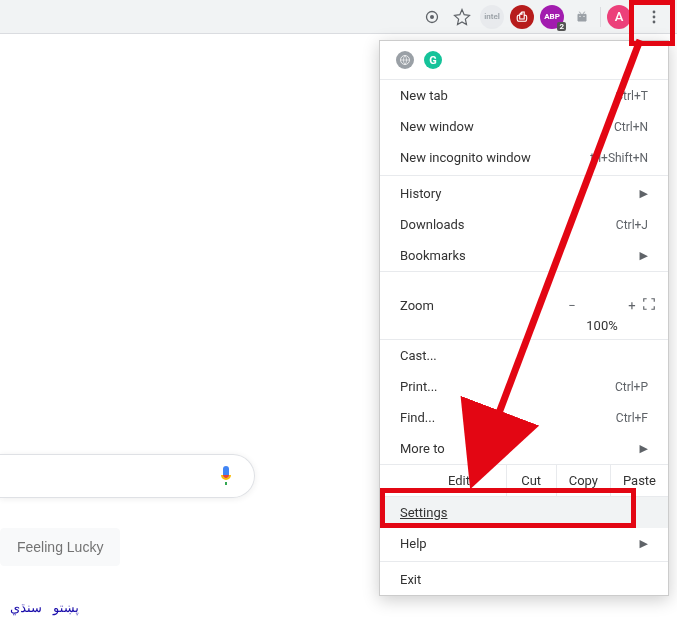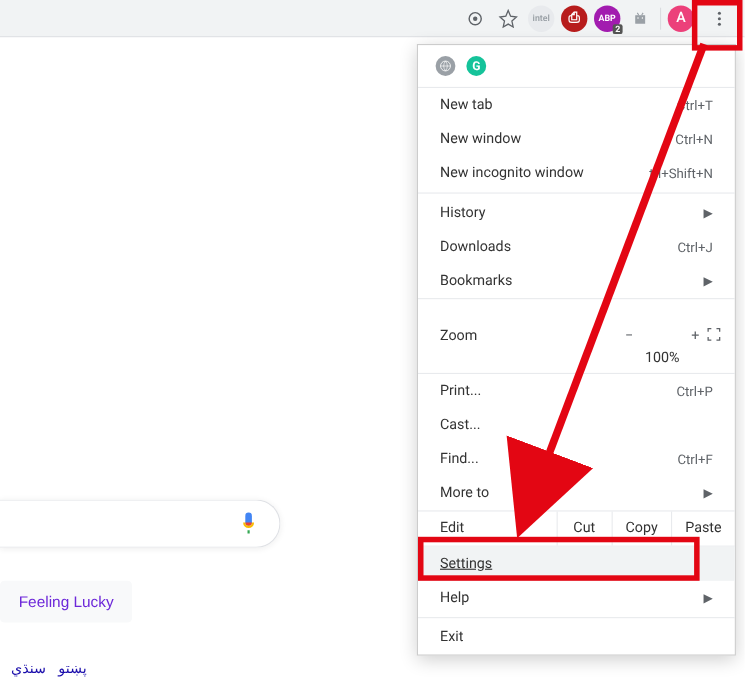--- a/index.html
+++ b/index.html
@@ -89,21 +89,21 @@
     }
     .mic-icon { width: 24px; height: 24px; }
     
     .lucky-btn {
       position: absolute;
       top: 494px;
       left: 0;
       padding: 10px 16px;
       background: #f8f9fa;
       border: 1px solid #f8f9fa;
-      color: #6d28d9;
+      color: #737373;
       font-size: 14px;
       border-radius: 4px;
     }
     
     .lang-links {
       position: absolute;
       top: 566px;
       left: 10px;
       font-size: 13px;
       color: #1a0dab;
@@ -153,20 +153,21 @@
     .zoom-row .zl { flex: 1; }
     .zoom-btn { width: 20px; text-align: center; color: #5f6368; cursor: pointer; }
     .zoom-val { min-width: 40px; text-align: center; margin-top: 40px; }
     .fs-icon { color: #5f6368; cursor: pointer; }
     
     .edit-row {
       display: flex;
       align-items: center;
       border-top: 1px solid #e8eaed;
       border-bottom: 1px solid #e8eaed;
+      padding-left: 48px;
     }
     .edit-row .el { flex: 1; padding: 8px 0 8px 20px; }
     .edit-cell {
       border-left: 1px solid #e8eaed;
       padding: 8px 12px;
       text-align: center;
       cursor: pointer;
       min-width: 50px;
     }
     
@@ -305,25 +306,25 @@
     <span class="zoom-val">100%</span>
     <span class="zoom-btn">+</span>
     <span class="fs-icon">
       <svg width="14" height="14" viewBox="0 0 24 24">
           <path fill="none" stroke="#5f6368" stroke-width="2" d="M3 8V3h5M21 8V3h-5M3 16v5h5M21 16v5h-5"></path>
         </svg>
     </span>
   </div>
 
   <div class="menu-item">
+    <span>Cast...</span>
+  </div>
+  <div class="menu-item">
     <span>Print...</span>
     <span class="short">Ctrl+P</span>
-  </div>
-  <div class="menu-item">
-    <span>Cast...</span>
   </div>
   <div class="menu-item">
     <span>Find...</span>
     <span class="short">Ctrl+F</span>
   </div>
   <div class="menu-item">
     <span>More to</span>
     <span class="arrow">▶</span>
   </div>
 

